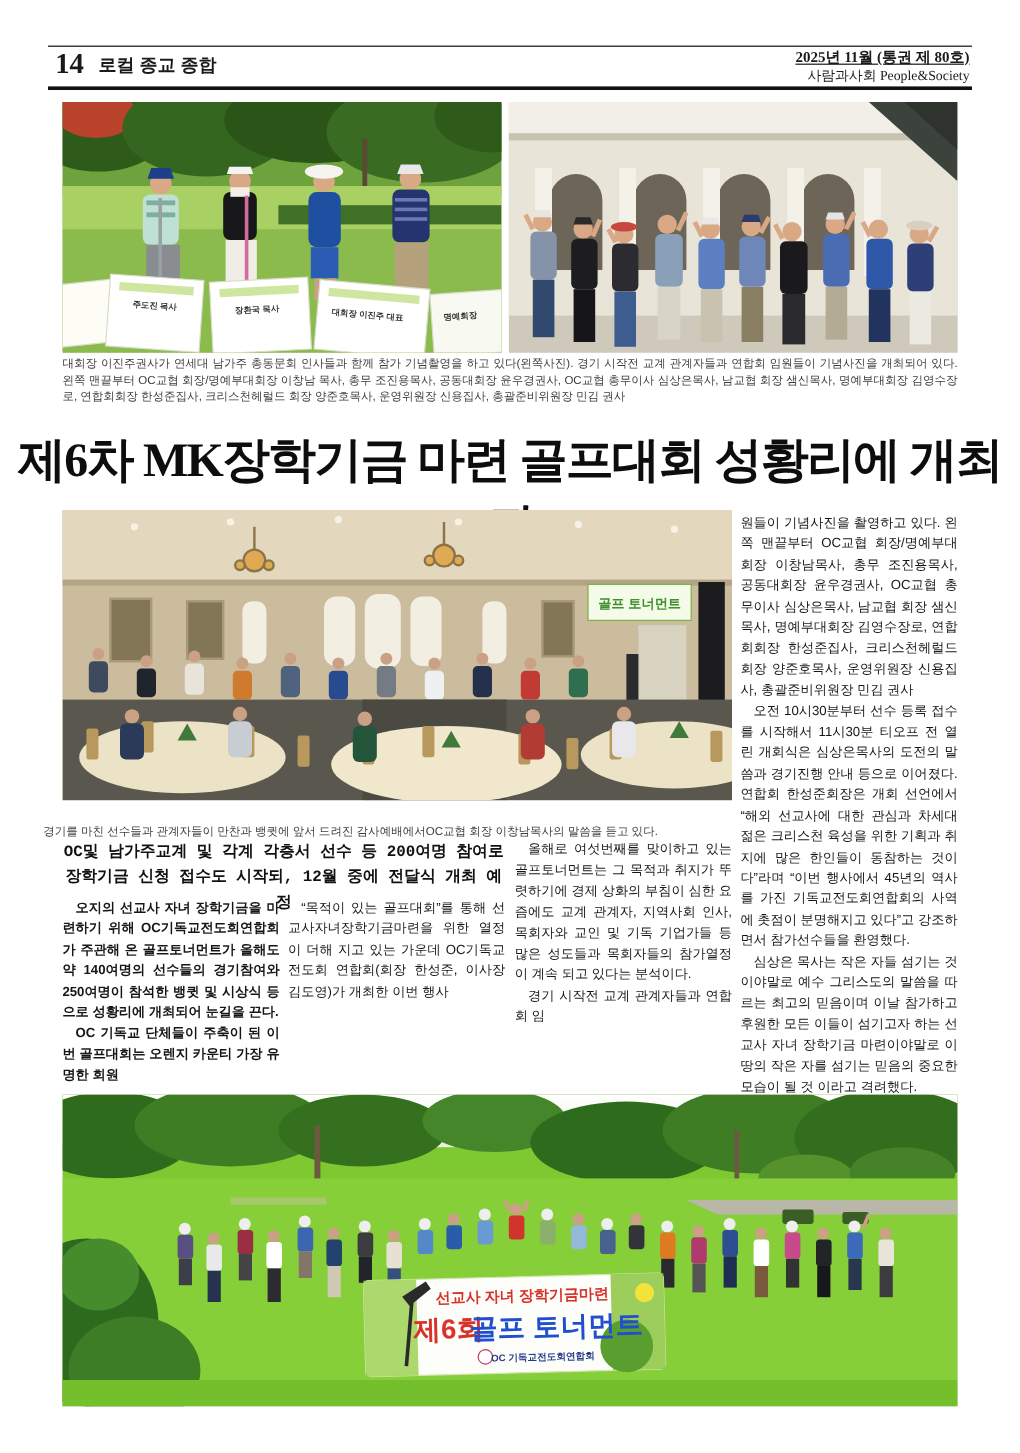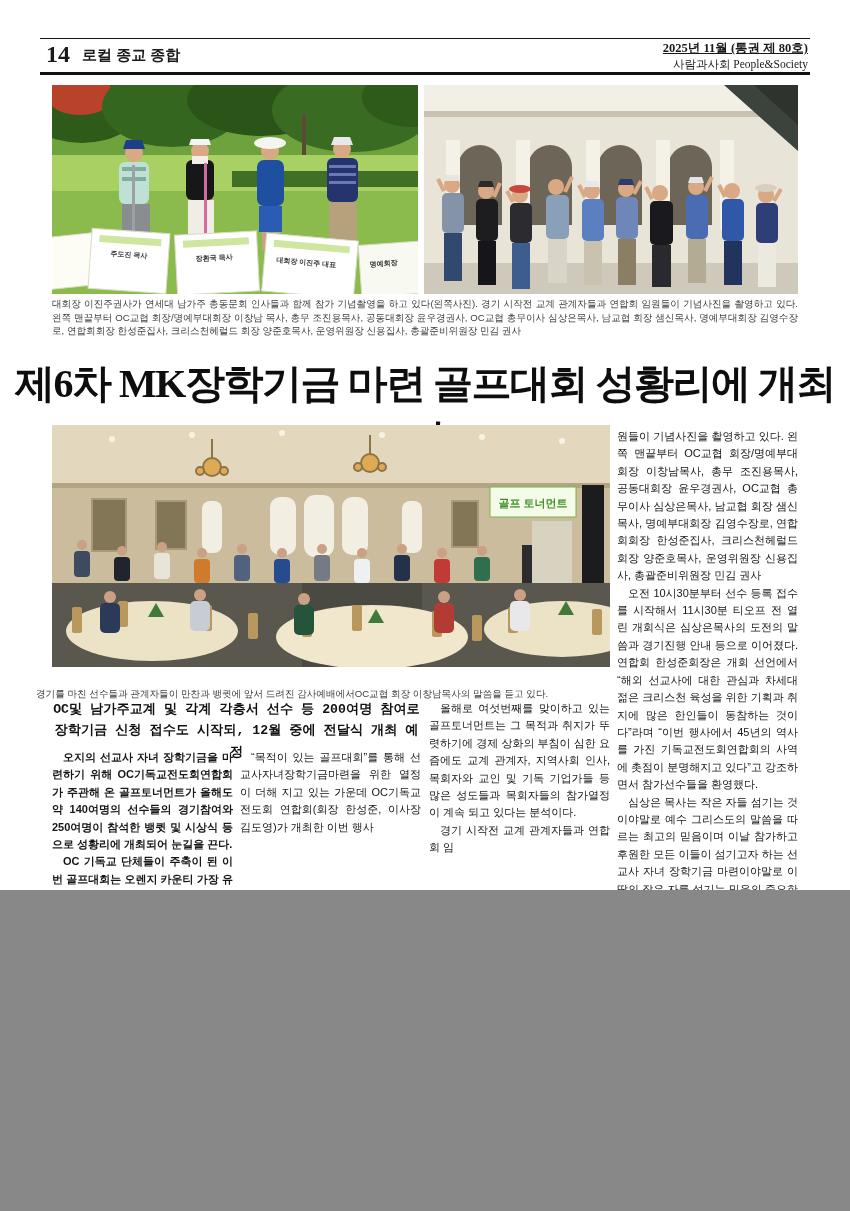--- a/index.html
+++ b/index.html
@@ -1,17 +1,17 @@
 <!DOCTYPE html>
 <html lang="ko"><head>
 <meta charset="utf-8">
 <style>
   html,body{margin:0;padding:0;background:#888;}
   .page{
-    position:relative;width:850px;height:890px;margin:0 auto;
+    position:relative;width:850px;height:1211px;margin:0 auto;
     background:#ffffff;overflow:hidden;
     font-family:"Liberation Sans","DejaVu Sans",sans-serif;
     color:#1a1a1a;
   }
   .abs{position:absolute;}
   
   .rule-thin{left:40px;width:770px;height:1px;background:#111;}
   .rule-thick{left:40px;width:770px;height:3px;background:#111;}
   .hdr-left{left:46px;top:42px;display:flex;align-items:flex-end;gap:12px;}
   .hdr-pageno{font-size:24px;font-weight:bold;font-family:"Liberation Serif","DejaVu Serif",serif;line-height:1;}
@@ -214,21 +214,21 @@
             <circle cx="10" cy="8" r="8" fill="#d9a885"></circle>
             <ellipse cx="10" cy="1" rx="11" ry="4" fill="#d8cfc0"></ellipse>
             <rect x="0" y="16" width="22" height="40" rx="5" fill="#2e3f78"></rect>
             <rect x="2" y="56" width="18" height="44" fill="#ece9e0"></rect>
             <line x1="25" y1="2" x2="18" y2="14" stroke="#d9a885" stroke-width="4"></line>
           </g>
       </g>
     </svg>
   </div>
 
-  <div class="abs caption" style="left:52px;top:297px;width:746px;">대회장 이진주권사가 연세대 남가주 총동문회 인사들과 함께 참가 기념촬영을 하고 있다(왼쪽사진). 경기 시작전 교계 관계자들과 연합회 임원들이 기념사진을 촬영하고 있다. 왼쪽 맨끝부터 OC교협 회장/명예부대회장 이창남 목사, 총무 조진용목사, 공동대회장 윤우경권사, OC교협 총무이사 심상은목사, 남교협 회장 샘신목사, 명예부대회장 김영수장로, 연합회회장 한성준집사, 크리스천헤럴드 회장 양준호목사, 운영위원장 신용집사, 총괄준비위원장 민김 권사</div>
+  <div class="abs caption" style="left:52px;top:297px;width:746px;">대회장 이진주권사가 연세대 남가주 총동문회 인사들과 함께 참가 기념촬영을 하고 있다(왼쪽사진). 경기 시작전 교계 관계자들과 연합회 임원들이 기념사진을 개최되어 있다. 왼쪽 맨끝부터 OC교협 회장/명예부대회장 이창남 목사, 총무 조진용목사, 공동대회장 윤우경권사, OC교협 총무이사 심상은목사, 남교협 회장 샘신목사, 명예부대회장 김영수장로, 연합회회장 한성준집사, 크리스천헤럴드 회장 양준호목사, 운영위원장 신용집사, 총괄준비위원장 민김 권사</div>
 
   <div class="abs headline">제6차 MK장학기금 마련 골프대회 성황리에 개최되</div>
 
   <div class="abs photo" style="left:52px;top:425px;width:558px;height:242px;">
     <svg width="558" height="242" viewBox="0 0 558 242">
       <rect width="558" height="242" fill="#cbbc9d"></rect>
 
       <rect width="558" height="62" fill="#e3d8bd"></rect>
       <rect y="58" width="558" height="5" fill="#b3a485"></rect>
       <g fill="#f7f3e4">

